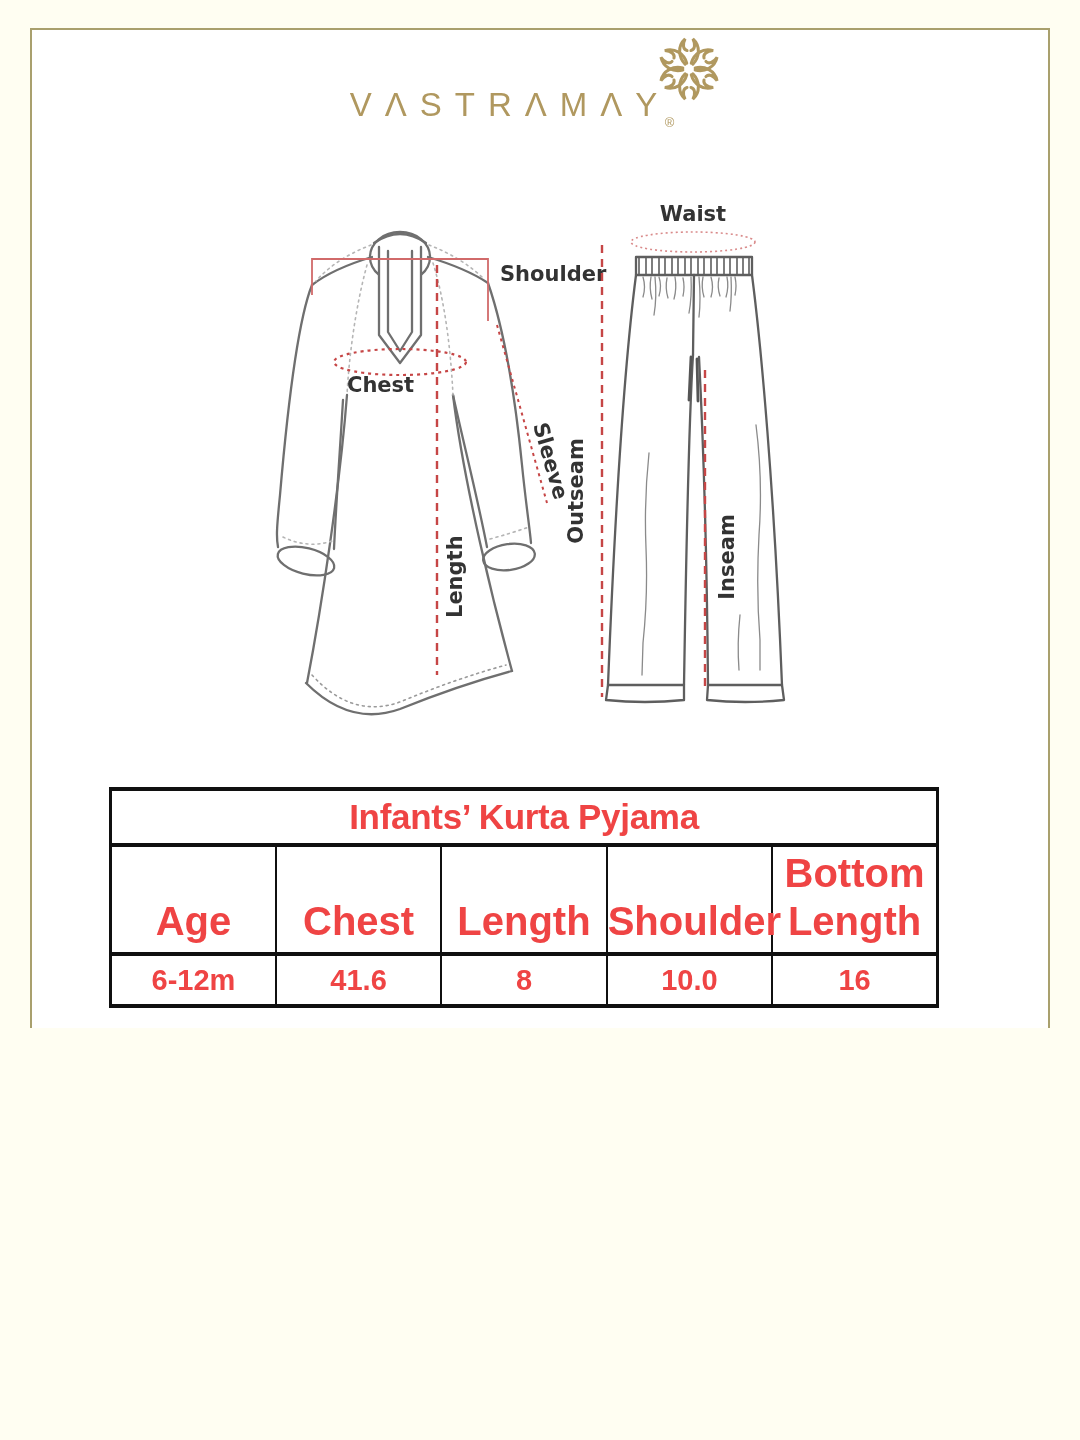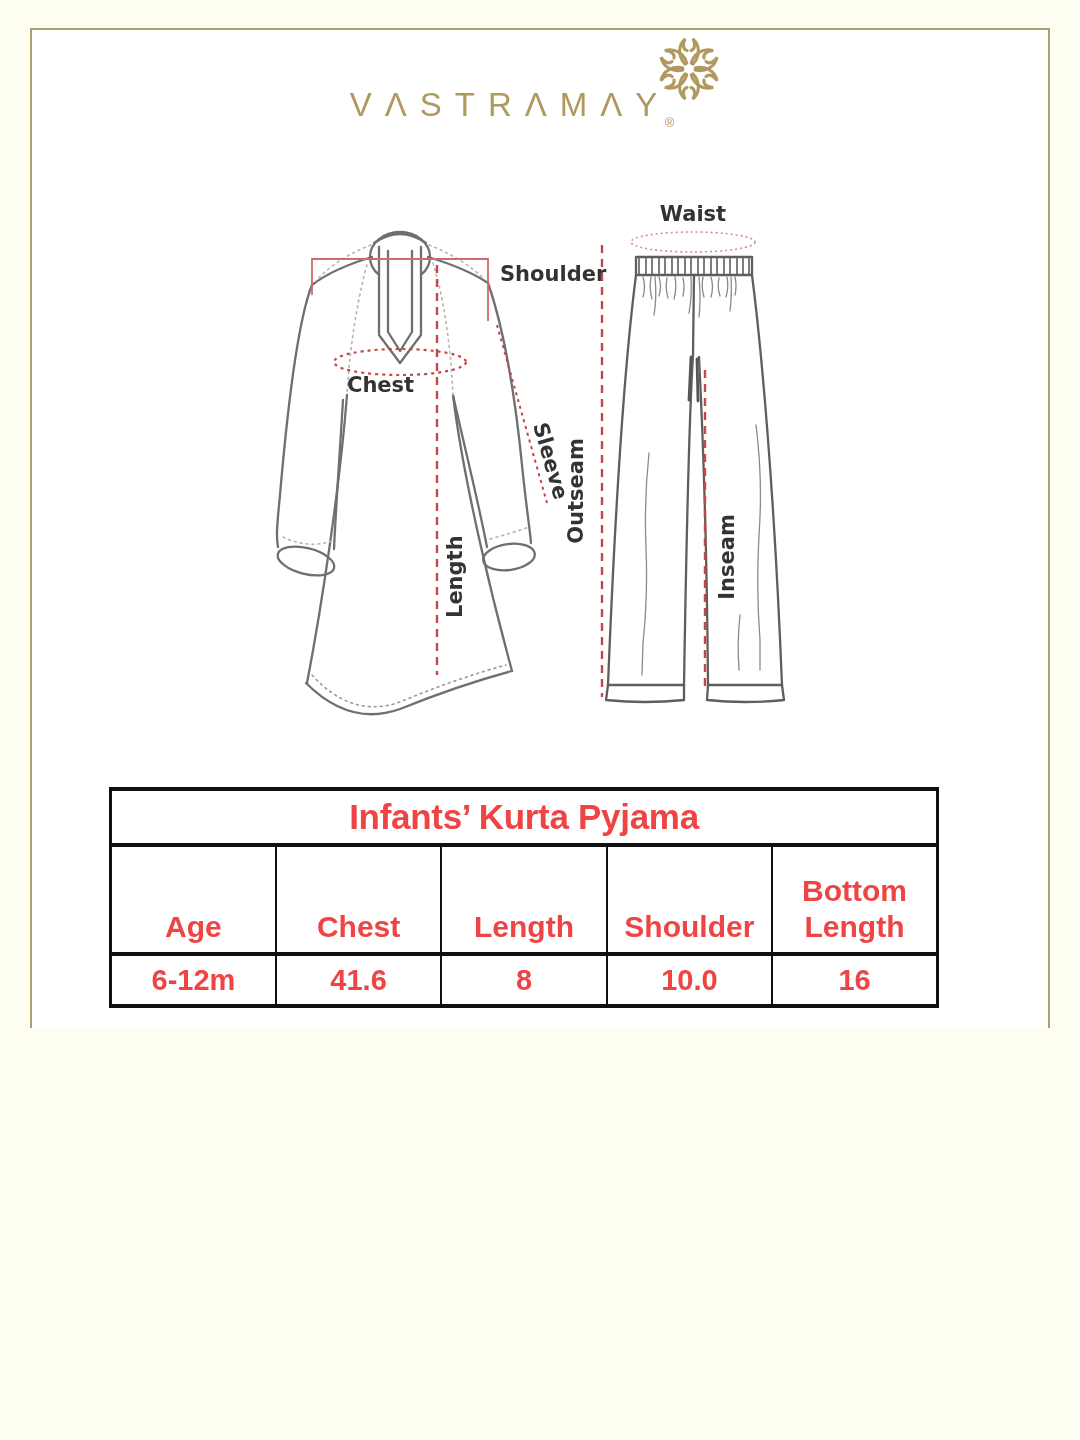--- a/index.html
+++ b/index.html
@@ -22,21 +22,21 @@
 
   
   .size-table{position:absolute;left:109px;top:787px;width:830px;
               border-collapse:collapse;border:3px solid #101010;table-layout:fixed;
               font-family:"Liberation Sans",sans-serif;font-weight:bold;color:#ef4444;}
   .size-table td,.size-table th{border-left:2px solid #101010;border-right:2px solid #101010;
               text-align:center;padding:0;}
   .size-table tr{border-top:4px solid #101010;border-bottom:4px solid #101010;}
   .t-title td{font-size:35px;height:52px;letter-spacing:-0.3px;}
   .t-sub td{font-size:26px;height:44px;}
-  .t-head th{font-size:30px;height:98px;vertical-align:bottom;padding-bottom:7px;line-height:1.2;}
+  .t-head th{font-size:40px;height:98px;vertical-align:bottom;padding-bottom:7px;line-height:1.2;}
   .t-row td{font-size:29px;height:48px;vertical-align:middle;}
 
   
   .note{position:absolute;left:45px;right:45px;top:1291px;text-align:right;
         font-size:20.5px;line-height:42px;color:#1b1b1b;letter-spacing:0.2px;}
   .note div{white-space:nowrap;}
 </style>
 </head>
 <body>
 

